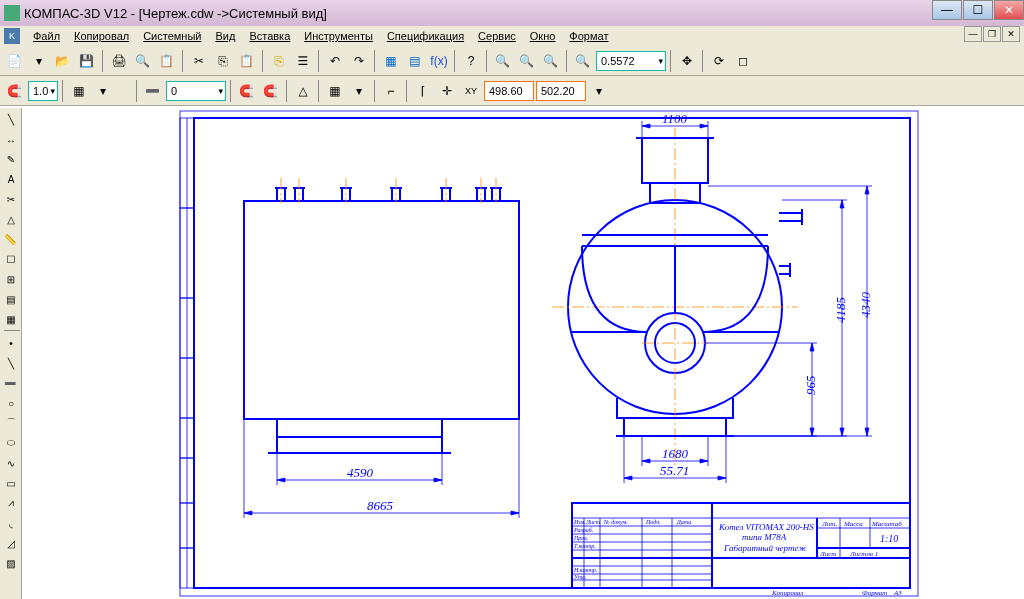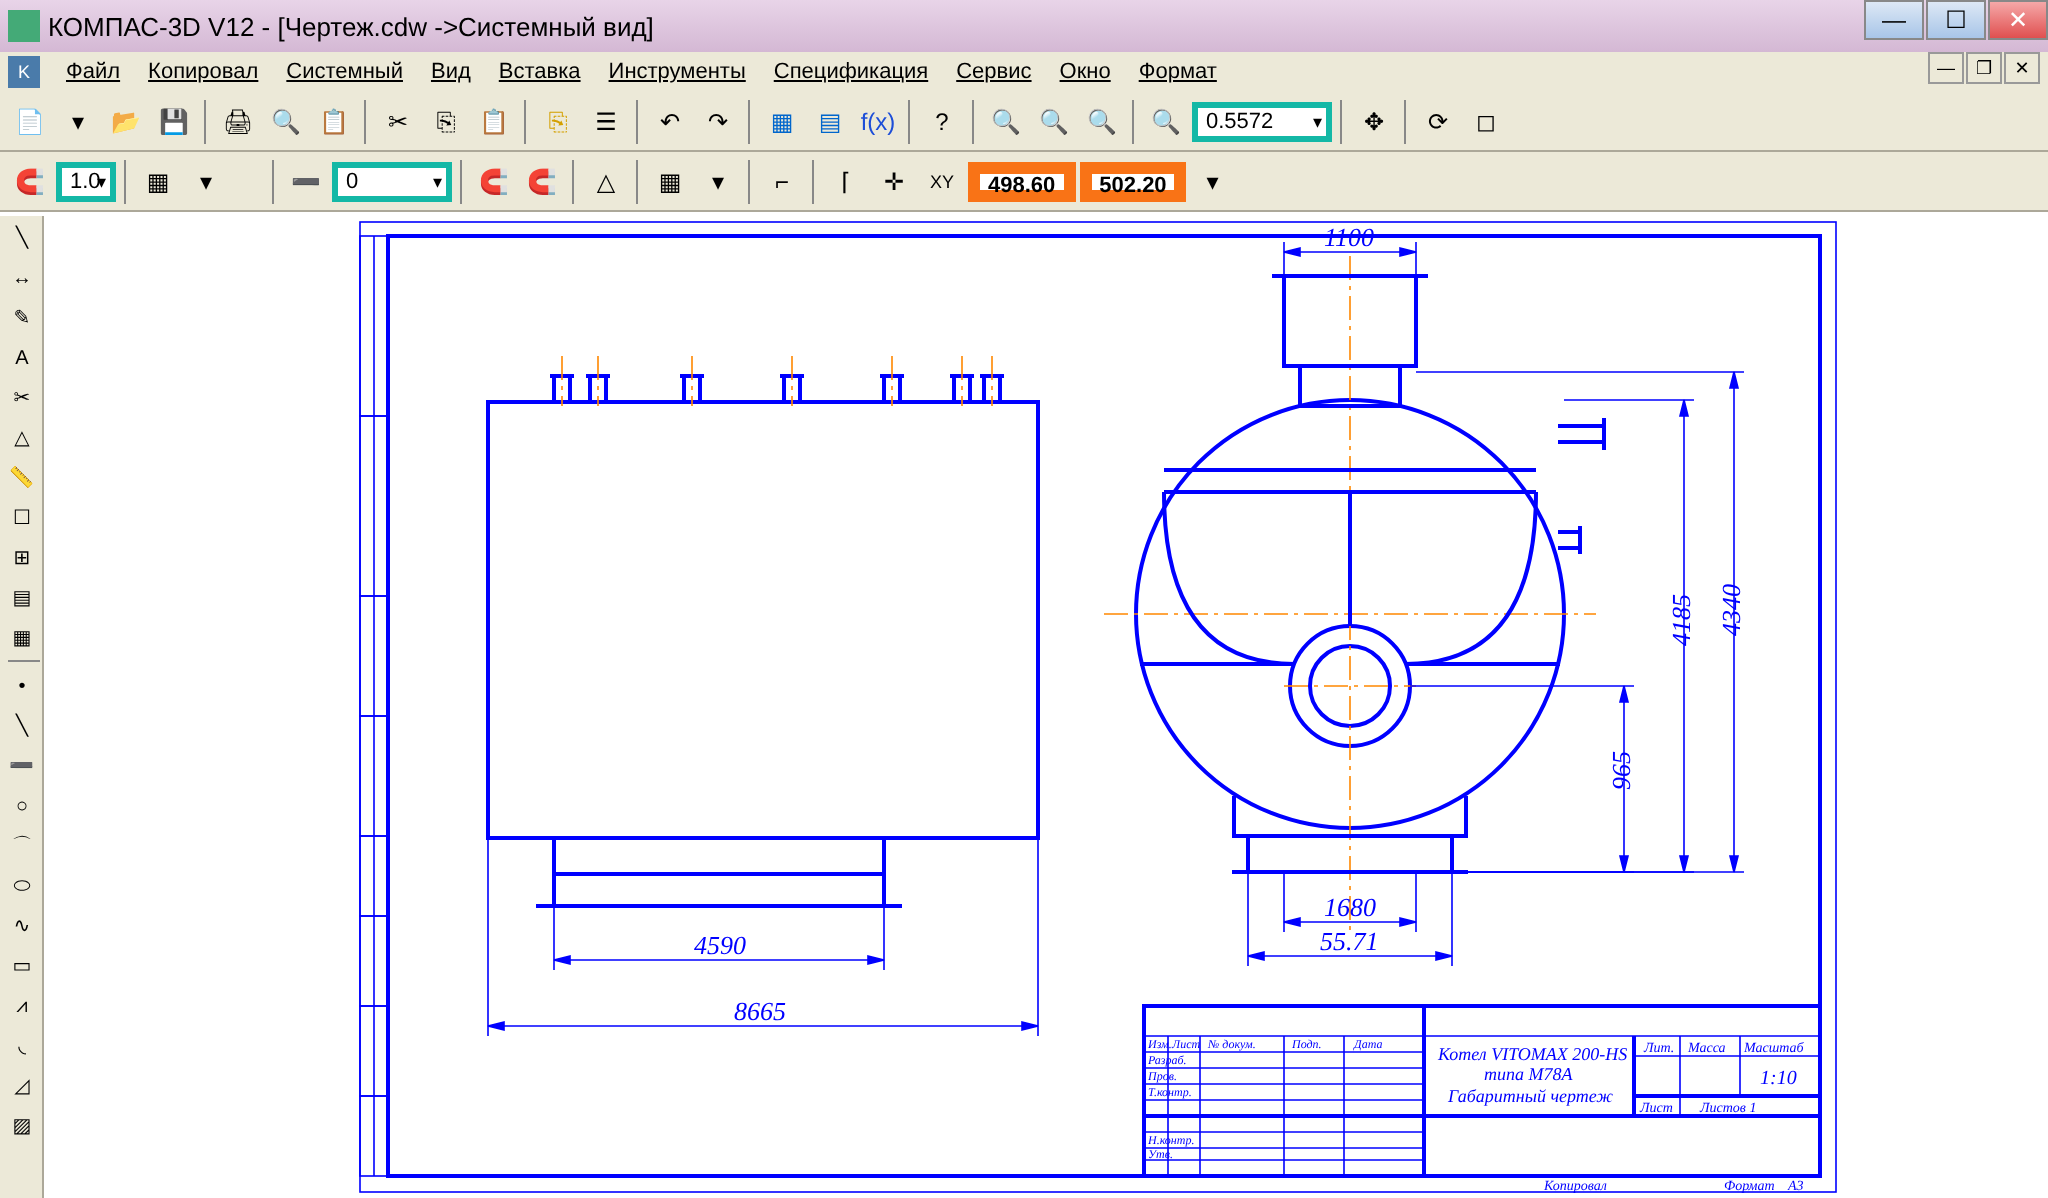--- a/index.html
+++ b/index.html
@@ -16,23 +16,23 @@
 .menubar { height: 20px; background: #ece9d8; display: flex; align-items: center; padding-left: 4px; position: relative; }
 .menubar .kicon { width: 16px; height: 16px; background:#4a7baa; margin-right:6px; display:flex; align-items:center; justify-content:center; color:#fff; font-size:9px; }
 .menu-item { padding: 2px 7px; cursor: pointer; }
 .menu-item u { text-decoration: underline; }
 .mdi-btns { position: absolute; right: 4px; top: 26px; display: flex; }
 .mdi-btns .mb { width: 18px; height: 16px; border: 1px solid #999; background:#ece9d8; font-size:9px; display:flex; align-items:center; justify-content:center; cursor:pointer; margin-left:1px;}
 
 .toolbar { height: 30px; background: #ece9d8; border-bottom: 1px solid #aca899; display: flex; align-items: center; padding: 0 4px; gap: 2px; }
 .tbtn { width: 22px; height: 22px; border: 1px solid transparent; display:flex; align-items:center; justify-content:center; cursor:pointer; font-size:12px; }
 .sep { width: 2px; height: 22px; border-left: 1px solid #888; margin: 0 2px; }
-.combo { height: 20px; border: 3px solid #14b8a6; background:#fff; padding: 0 18px 0 4px; font-size:11px; display:flex; align-items:center; position:relative; cursor:pointer; }
+.combo { height: 20px; border: 1px solid #14b8a6; background:#fff; padding: 0 18px 0 4px; font-size:11px; display:flex; align-items:center; position:relative; cursor:pointer; }
 .combo::after { content: "▾"; position:absolute; right: 2px; font-size:9px; }
-.coord { height: 20px; border: 6px solid #f97316; background:#fff; padding: 0 4px; font-size:11px; display:flex; align-items:flex-start; min-width:50px;font-weight:bold; }
+.coord { height: 20px; border: 1px solid #f97316; background:#fff; padding: 0 4px; font-size:11px; display:flex; align-items:center; min-width:50px; }
 
 .left-toolbar { position: absolute; left: 0; top: 108px; width: 22px; background: #ece9d8; border-right: 1px solid #aca899; display: flex; flex-direction: column; gap: 2px; padding: 2px; height: 491px; }
 .left-toolbar .tbtn { width: 18px; height: 18px; font-size:10px; }
 
 .canvas { position: absolute; left: 22px; top: 108px; right: 0; bottom: 0; background: #fff; }
 .canvas svg { width: 100%; height: 100%; }
 
 .dim-text { font-family: 'Times New Roman', serif; font-style: italic; font-size: 13px; fill: #0000ff; }
 .title-text { font-family: 'Times New Roman', serif; font-style: italic; fill: #0000ff; }
 .construction { stroke: #ff8800; stroke-width: 0.8; stroke-dasharray: 12 3 2 3; fill: none; }

